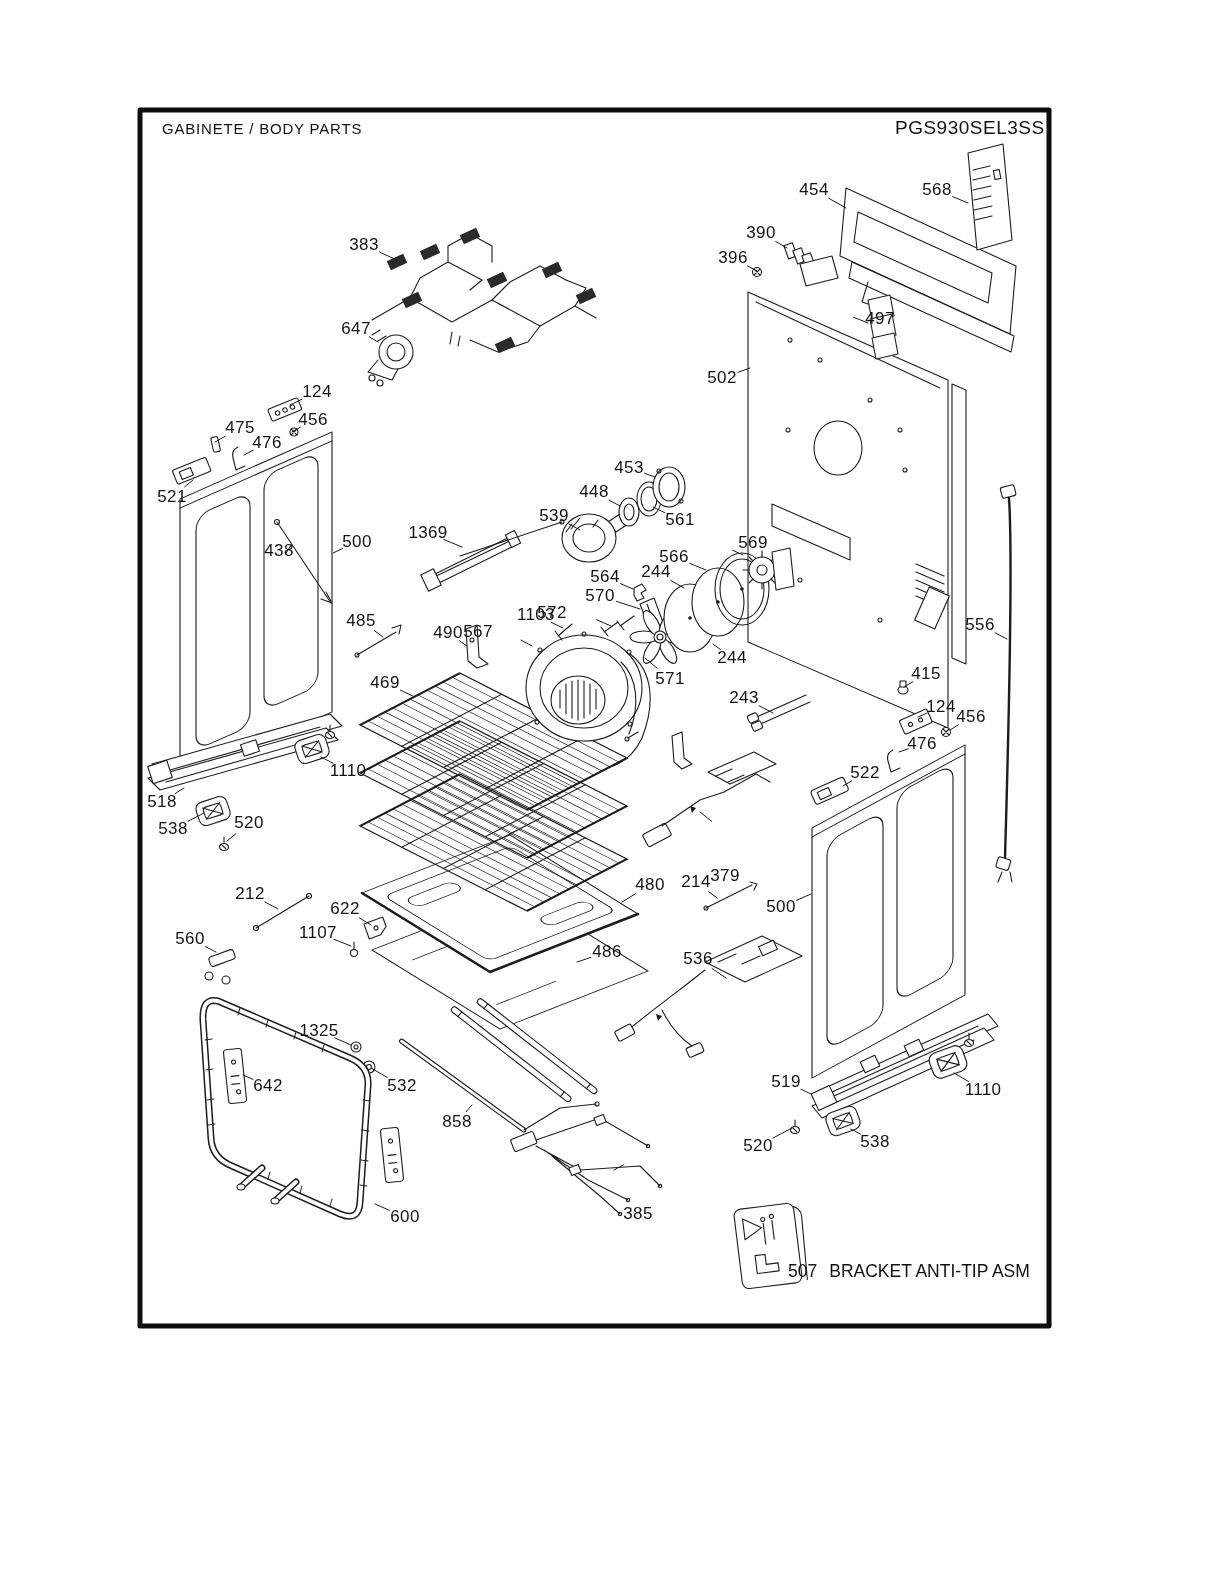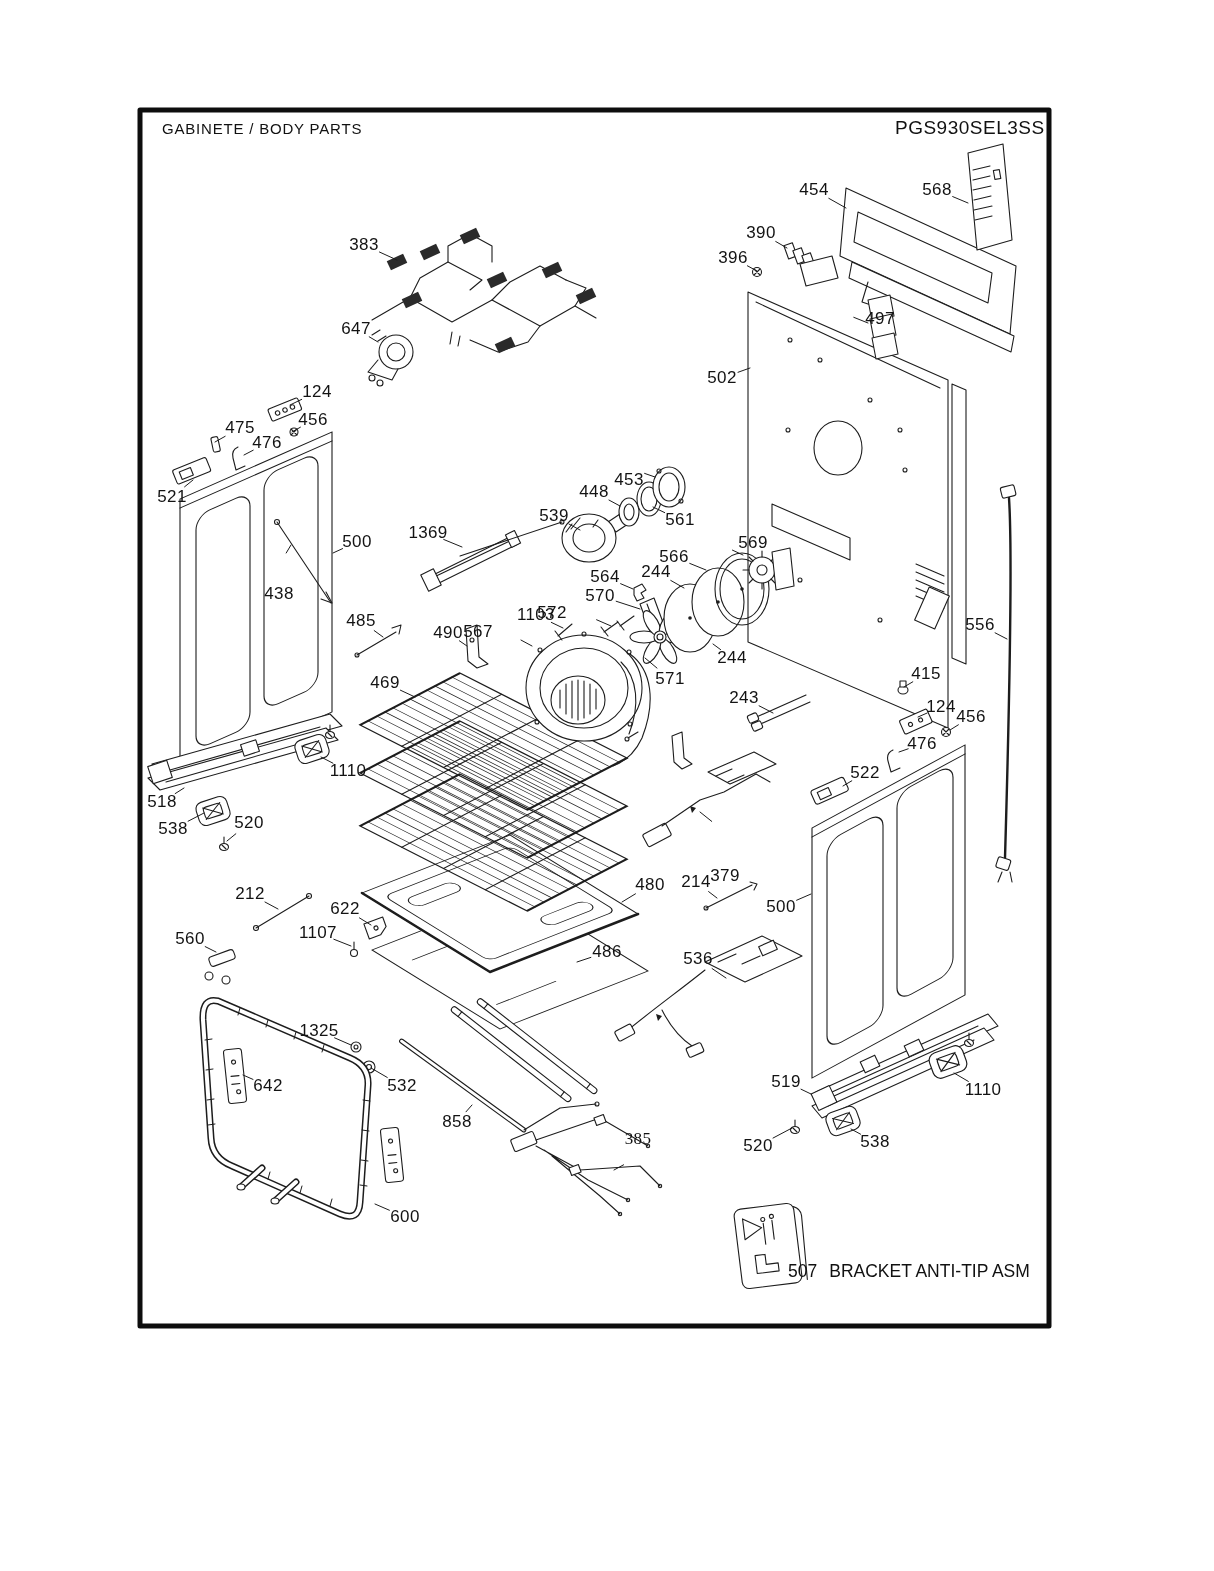--- a/index.html
+++ b/index.html
@@ -586,25 +586,25 @@
     <div class="callout" style="left: 733px; top: 258px;">396</div>
     <div class="callout" style="left: 838px; top: 319px; margin-left: 42px;">497</div>
     <div class="callout" style="left: 722px; top: 378px;">502</div>
     <div class="callout" style="left: 980px; top: 625px;">556</div>
     <div class="callout" style="left: 317px; top: 392px;">124</div>
     <div class="callout" style="left: 313px; top: 420px;">456</div>
     <div class="callout" style="left: 240px; top: 428px;">475</div>
     <div class="callout" style="left: 267px; top: 443px;">476</div>
     <div class="callout" style="left: 172px; top: 497px;">521</div>
     <div class="callout" style="left: 357px; top: 542px;">500</div>
-    <div class="callout" style="left: 279px; top: 594px;">438</div>
+    <div class="callout" style="left: 279px; top: 551px;">438</div>
     <div class="callout" style="left: 428px; top: 533px;">1369</div>
     <div class="callout" style="left: 554px; top: 516px;">539</div>
     <div class="callout" style="left: 594px; top: 492px;">448</div>
-    <div class="callout" style="left: 629px; top: 480px;">453</div>
+    <div class="callout" style="left: 629px; top: 468px;">453</div>
     <div class="callout" style="left: 680px; top: 520px;">561</div>
     <div class="callout" style="left: 674px; top: 557px;">566</div>
     <div class="callout" style="left: 717px; top: 543px; margin-left: 36px;">569</div>
     <div class="callout" style="left: 656px; top: 572px;">244</div>
     <div class="callout" style="left: 605px; top: 577px;">564</div>
     <div class="callout" style="left: 600px; top: 596px;">570</div>
     <div class="callout" style="left: 552px; top: 613px;">572</div>
     <div class="callout" style="left: 536px; top: 615px;">1103</div>
     <div class="callout" style="left: 478px; top: 632px;">567</div>
     <div class="callout" style="left: 448px; top: 633px;">490</div>
@@ -629,19 +629,19 @@
     <div class="callout" style="left: 650px; top: 885px;">480</div>
     <div class="callout" style="left: 696px; top: 882px;">214</div>
     <div class="callout" style="left: 781px; top: 907px;">500</div>
     <div class="callout" style="left: 607px; top: 952px;">486</div>
     <div class="callout" style="left: 698px; top: 959px;">536</div>
     <div class="callout" style="left: 725px; top: 876px;">379</div>
     <div class="callout" style="left: 319px; top: 1031px;">1325</div>
     <div class="callout" style="left: 268px; top: 1086px;">642</div>
     <div class="callout" style="left: 402px; top: 1086px;">532</div>
     <div class="callout" style="left: 457px; top: 1122px; text-align: center;">858</div>
-    <div class="callout" style="left: 638px; top: 1139px; font-family: Liberation Serif, serif;">385</div>
+    <div class="callout" style="left: 638px; top: 1214px;">385</div>
     <div class="callout" style="left: 405px; top: 1217px;">600</div>
     <div class="callout" style="left: 786px; top: 1082px;">519</div>
     <div class="callout" style="left: 983px; top: 1090px;">1110</div>
     <div class="callout" style="left: 758px; top: 1146px;">520</div>
     <div class="callout" style="left: 875px; top: 1142px;">538</div>
   </div>
 
 </body></html>

